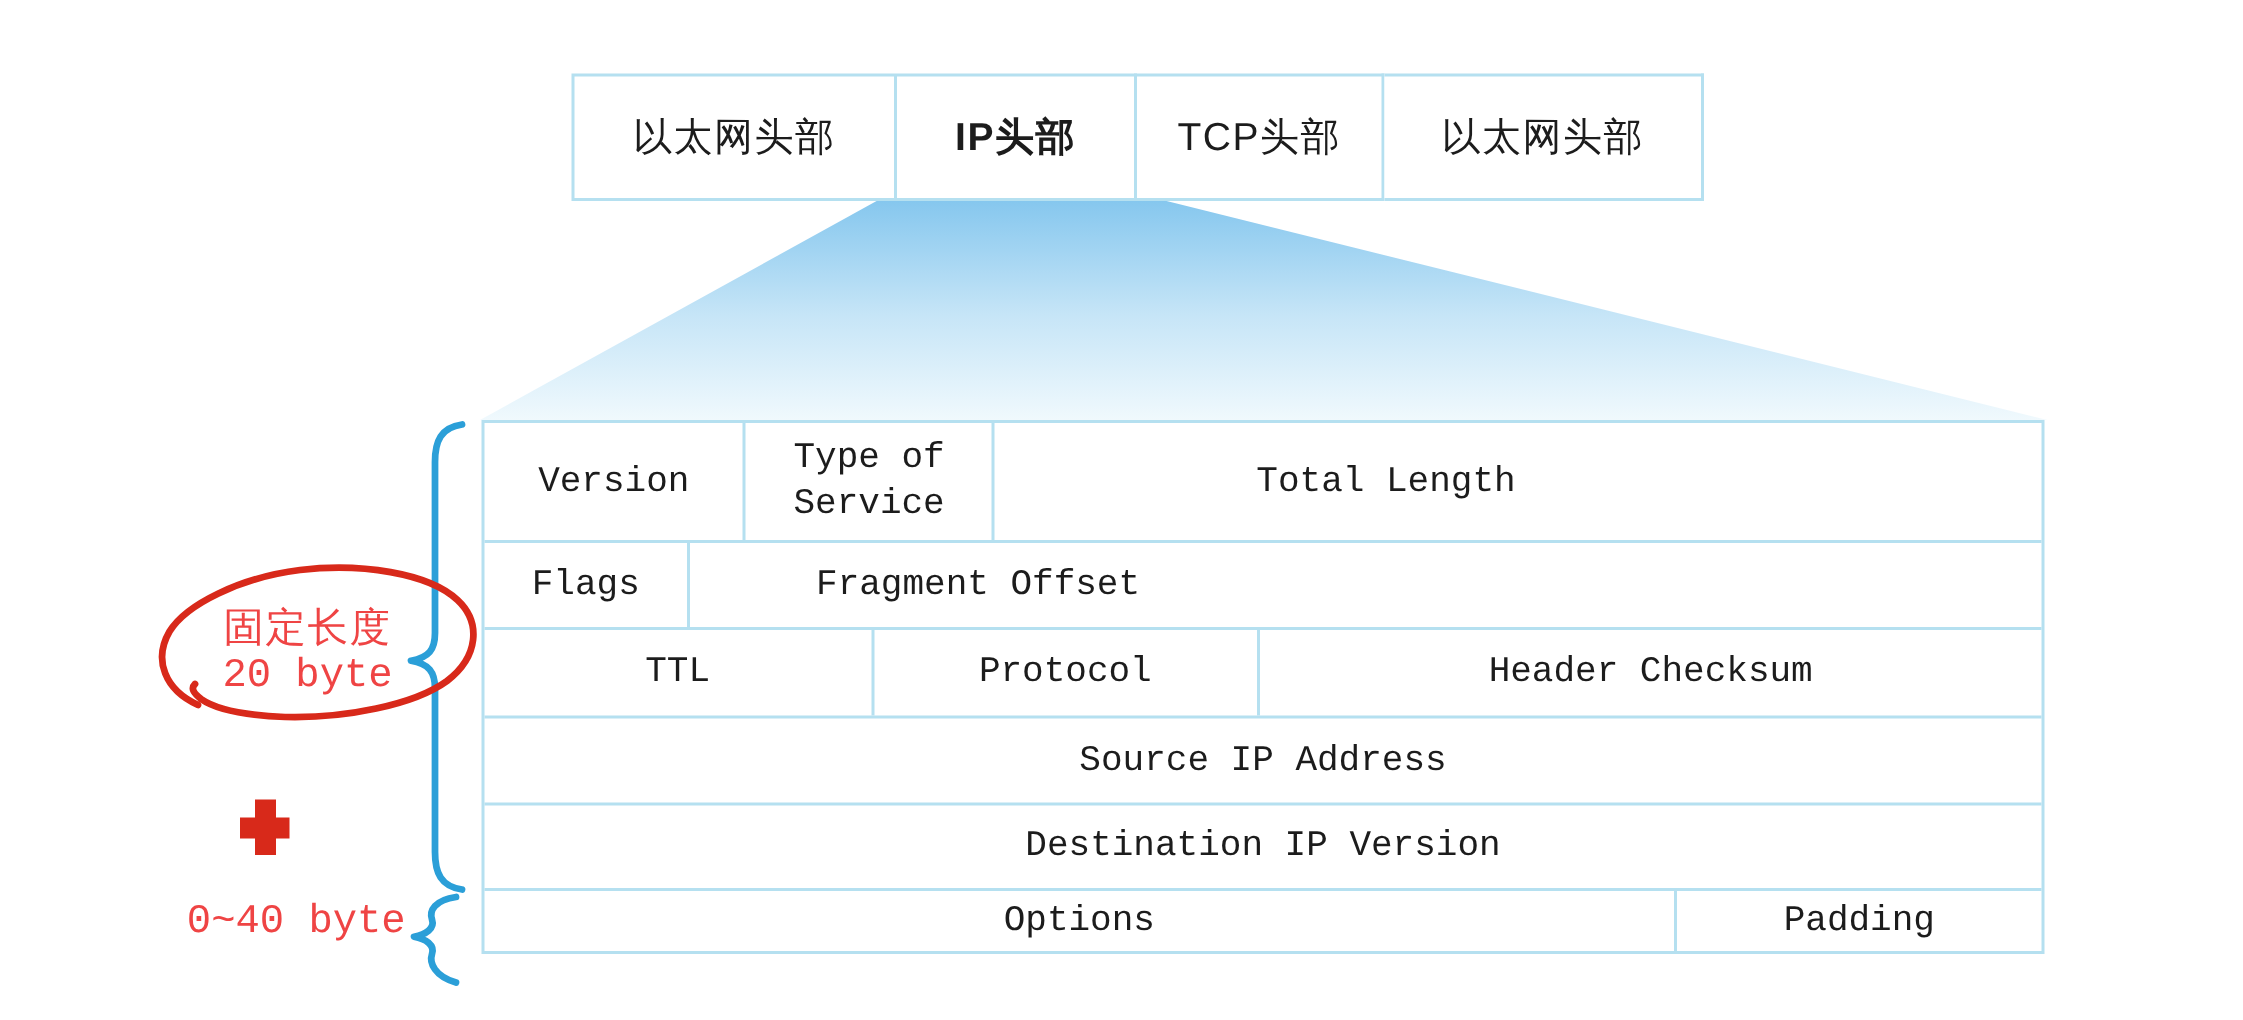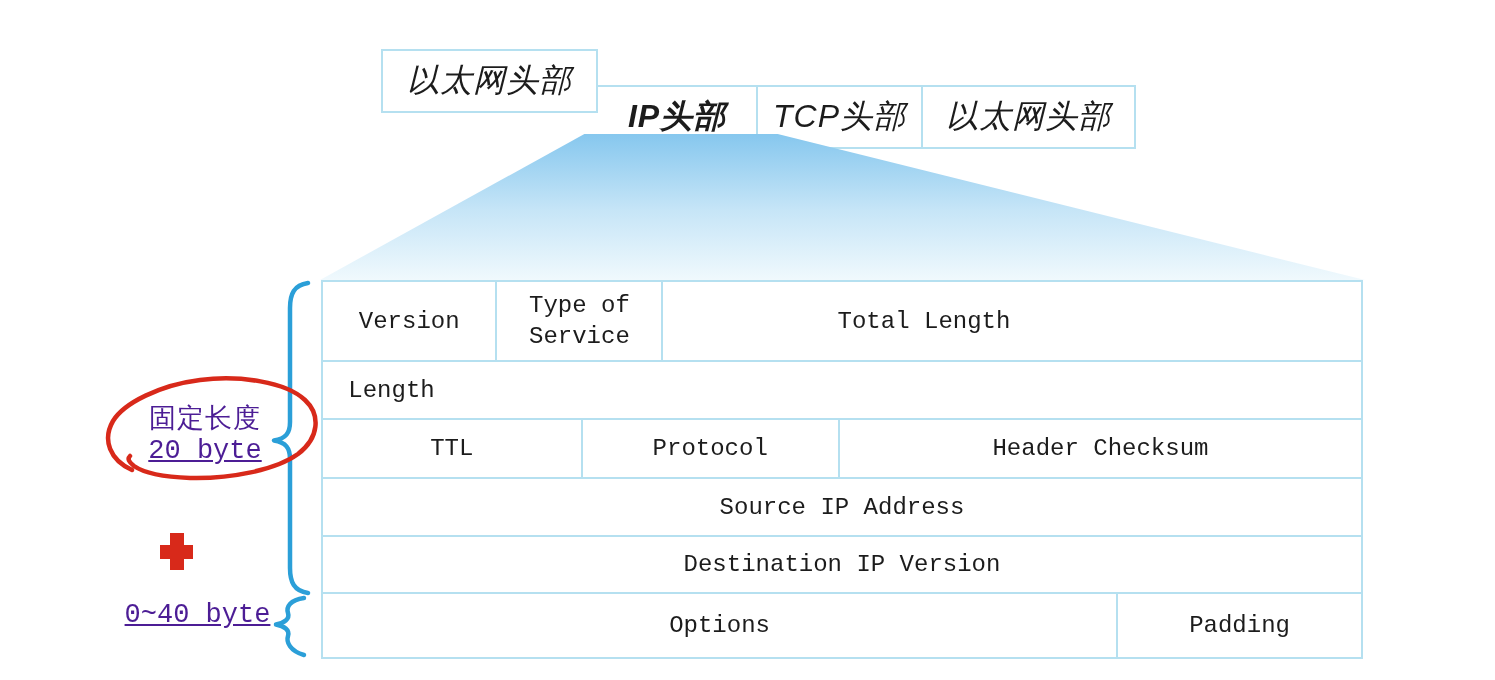--- a/index.html
+++ b/index.html
@@ -16,25 +16,25 @@
     position:relative;width:1495px;height:680px;background:#fff;overflow:hidden;
     font-family:"Liberation Sans",sans-serif;color:var(--text);
   }
   .mono{font-family:"Liberation Mono","DejaVu Sans Mono",monospace;}
 
   
   .frame-row{
     position:absolute;left:381px;top:49px;height:85px;display:flex;
   }
   .frame-cell{
-    height:64px;border:2px solid var(--table-border);
+    height:85px;border:2px solid var(--table-border);
     display:flex;align-items:center;justify-content:center;
-    font-size:32px;letter-spacing:1px;background:#fff;font-style:italic;
+    font-size:26px;letter-spacing:1px;background:#fff;
   }
-  .frame-cell + .frame-cell{border-left:none;margin-top:36px;}
+  .frame-cell + .frame-cell{border-left:none;}
   .frame-cell.bold{font-weight:bold;}
 
   
   .funnel{
     position:absolute;left:320px;top:134px;width:1045px;height:146px;
     background:linear-gradient(180deg,var(--gradient-top) 0%,#c6e5f7 52%,var(--gradient-bottom) 100%);
     clip-path:polygon(25.3% 0%,43.8% 0%,100% 100%,0% 100%);
   }
 
   
@@ -51,24 +51,24 @@
   }
   .ip-cell:last-child{border-right:none;}
 
   
   .annot-svg{position:absolute;left:80px;top:270px;width:240px;height:410px;}
   .brace{fill:none;stroke:var(--brace-blue);stroke-width:4.5;stroke-linecap:round;stroke-linejoin:round;}
   .red-loop{fill:none;stroke:var(--annotation-red);stroke-width:4.5;stroke-linecap:round;stroke-linejoin:round;}
   .red-plus{fill:var(--annotation-red);}
 
   .annot-label{
-    position:absolute;text-align:center;font-size:27px;line-height:33px;color:#4c1d95;
+    position:absolute;text-align:center;font-size:27px;line-height:33px;color:#ef4444;
   }
   .annot-label .zh{display:block;letter-spacing:1px;}
-  .annot-label .val{display:block;text-decoration:underline;}
+  .annot-label .val{display:block;}
   #fixed-label{left:100px;top:402px;width:210px;}
   #optional-label{left:90px;top:599px;width:215px;}
 </style>
 </head>
 <body>
 
 <div class="stage">
 
   <div class="frame-row">
     <div class="frame-cell" style="width:217px">
@@ -87,34 +87,35 @@
 
   <div class="funnel"></div>
 
   <div class="ip-table mono">
     <div class="ip-row" style="height:80px">
       <div class="ip-cell" style="width:16.8%">Version</div>
       <div class="ip-cell" style="width:16.0%">Type of Service</div>
       <div class="ip-cell" style="width:50.2%">Total Length</div>
     </div>
     <div class="ip-row" style="height:58px">
-      <div class="ip-cell" style="width:13.2%">Length</div>
+      <div class="ip-cell" style="width:13.2%">Flags</div>
+      <div class="ip-cell" style="width:37.0%">Fragment Offset</div>
     </div>
     <div class="ip-row" style="height:59px">
       <div class="ip-cell" style="width:25.0%">TTL</div>
       <div class="ip-cell" style="width:24.8%">Protocol</div>
       <div class="ip-cell" style="width:50.2%">Header Checksum</div>
     </div>
     <div class="ip-row" style="height:58px">
       <div class="ip-cell" style="width:100%">Source IP Address</div>
     </div>
     <div class="ip-row" style="height:57px">
       <div class="ip-cell" style="width:100%">Destination IP Version</div>
     </div>
-    <div class="ip-row" style="height:63px">
+    <div class="ip-row" style="height:40px">
       <div class="ip-cell" style="width:76.6%">Options</div>
       <div class="ip-cell" style="width:23.4%">Padding</div>
     </div>
   </div>
 
   <svg class="annot-svg" viewBox="0 0 240 410">
     <path class="brace" d="M 228 13 C 214 15, 210 24, 210 38 L 210 152 C 210 163, 206 168.5, 194 170.5 C 206 172.5, 210 178, 210 189 L 210 298 C 210 312, 214 321, 228 323"></path>
     <path class="brace" d="M 224 328 C 210 330, 206 337, 208 343 C 210 349, 204 353, 196 354.5 C 204 356, 210 360, 208 366 C 206 372, 210 381, 224 385"></path>
     <path class="red-loop" d="M 52 200 C 30 190, 22 170, 33 151 C 44 133, 80 115, 120 110 C 160 105, 206 112, 225 130 C 241 145, 239 168, 218 184 C 196 200, 150 209, 110 208 C 85 207, 64 203, 54 196 C 49 192, 47 189, 50 186"></path>
     <path class="red-plus" d="M 90 263 h 14 v 12 h 9 v 14 h -9 v 11 h -14 v -11 h -10 v -14 h 10 z"></path>

